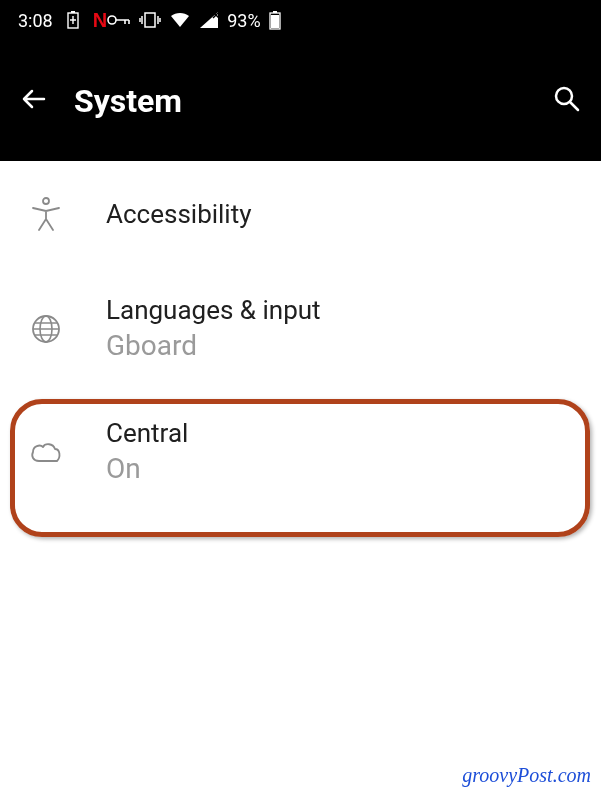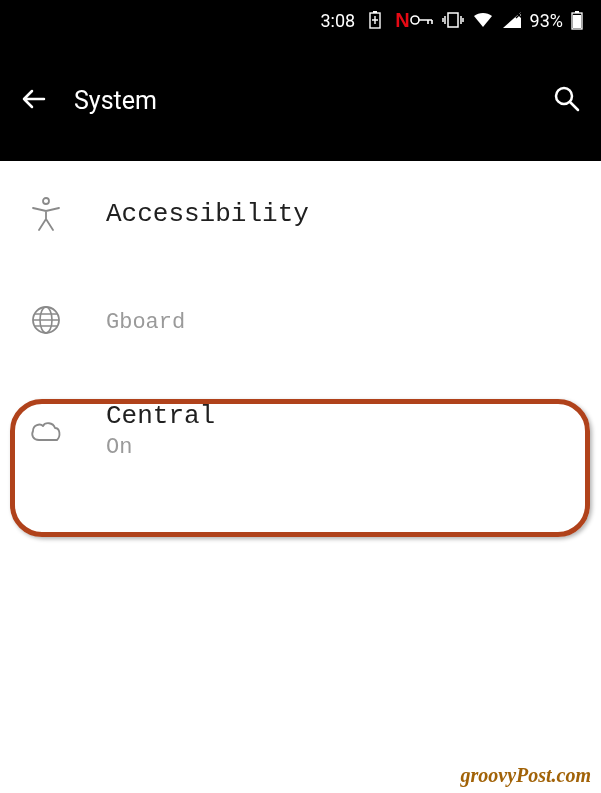--- a/index.html
+++ b/index.html
@@ -12,41 +12,41 @@
       position: relative;
     }
     .statusbar {
       background: #000;
       color: #fff;
       height: 40px;
       display: flex;
       align-items: center;
       padding: 0 18px;
       font-size: 18px;
-      justify-content: flex-end;
+      justify-content: flex-start;
     }
     .statusbar-left { display: flex; align-items: center; gap: 14px; }
     .statusbar-right { display: flex; align-items: center; gap: 8px; }
     .header {
       background: #000;
       color: #fff;
       height: 121px;
       display: flex;
       align-items: center;
       padding: 0 18px;
     }
     .header-back { flex: 0 0 auto; }
     .header-title {
-      font-size: 25px;
-      font-weight: 400;
+      font-size: 32px;
+      font-weight: 700;
       margin-left: 24px;
       flex: 1;
     }
     .header-search { flex: 0 0 auto; }
-    .content { background: #fff; font-family: Liberation Mono, monospace; }
+    .content { background: #fff; }
     .settings-item {
       display: flex;
       align-items: center;
       padding: 28px 24px;
       min-height: 106px;
     }
     .settings-icon {
       width: 44px;
       display: flex;
       align-items: center;
@@ -57,44 +57,43 @@
       margin-left: 38px;
       display: flex;
       flex-direction: column;
     }
     .settings-title {
       font-size: 26px;
       color: #202020;
       font-weight: 400;
     }
     .settings-subtitle {
-      font-size: 22px;
+      font-size: 28px;
       color: #9a9a9a;
       margin-top: 4px;
     }
     .highlight-box {
       position: absolute;
       border: 5px solid #b0421b;
       border-radius: 32px;
       box-shadow: 2px 2px 4px rgba(0,0,0,0.3);
       left: 10px;
       top: 399px;
       width: 580px;
       height: 138px;
       pointer-events: none;
     }
     .watermark {
       position: absolute;
       bottom: 6px;
       right: 10px;
       font-size: 20px;
       font-style: italic;
-      color: #a16207;
+      color: #1d4ed8;
       font-family: Georgia, serif;
-      font-weight: bold;
     }
     .sb-icon { display: inline-flex; }
     .n-icon {
       color: #e50914;
       font-weight: 800;
       font-size: 20px;
       font-family: Arial, sans-serif;
     }
   </style>
 </head>
@@ -179,20 +178,21 @@
 
   <div class="settings-item">
     <span class="settings-icon">
       <svg width="30" height="30" viewBox="0 0 30 30">
           <circle cx="15" cy="15" r="13" fill="none" stroke="#8a8a8a" stroke-width="1.8"></circle>
           <ellipse cx="15" cy="15" rx="6" ry="13" fill="none" stroke="#8a8a8a" stroke-width="1.6"></ellipse>
           <path d="M2 15 H28 M4 9 H26 M4 21 H26" stroke="#8a8a8a" stroke-width="1.6"></path>
         </svg>
     </span>
     <div class="settings-text">
+      <span class="settings-title">Languages &amp; input</span>
       <span class="settings-subtitle">Gboard</span>
     </div>
   </div>
 
 
   <div class="settings-item">
     <span class="settings-icon">
       <svg width="34" height="26" viewBox="0 0 34 26">
           <path d="M10 22 C4 22 2 17 4 13 C4 7 11 5 14 8 C16 4 24 4 26 10 C31 10 32 18 28 22 Z" fill="none" stroke="#8a8a8a" stroke-width="1.8" stroke-linejoin="round"></path>
         </svg>

